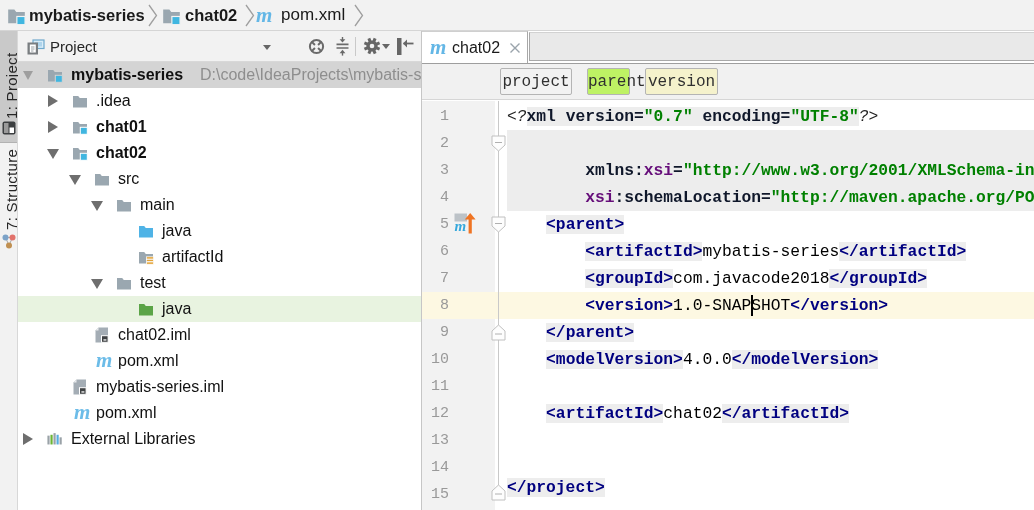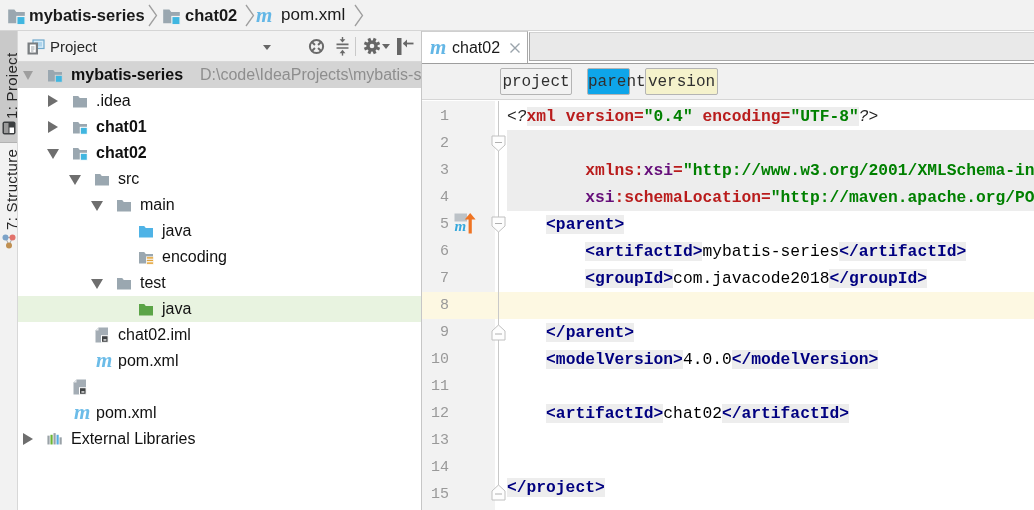--- a/index.html
+++ b/index.html
@@ -29,21 +29,21 @@
   #tabrow { position:absolute; left:0; top:0; width:612px; height:33px; background:#fff; border-bottom:1px solid #9e9e9e; }
   #tab1 { position:absolute; left:0; top:0; width:106px; height:32px; background:#fff; border-right:1px solid #a8a8a8; border-top:1px solid #cfcfcf; }
   #tabrest { position:absolute; left:107px; top:1px; width:505px; height:29px; background:#e9e9e9; border:1px solid #a8a8a8; border-right:none; border-top:1px solid #d2d2d2; }
   #bcrumb { position:absolute; left:0; top:33px; width:612px; height:36px; background:#f1f1f1; border-bottom:1px solid #d6d6d6; }
   .bc { position:absolute; top:4px; height:27px; line-height:26px; text-align:center; font-family:"Liberation Mono", monospace; font-size:16px; color:#303030; border:1px solid #b4b4b4; border-radius:2px; }
   #codearea { position:absolute; left:0; top:70px; width:612px; height:409px; background:#fff; }
   #gutter { position:absolute; left:0; top:0; width:73px; height:409px; background:#f2f2f2; }
   .ln { position:absolute; width:27px; text-align:right; height:27px; line-height:27px; font-family:"Liberation Mono", monospace; font-size:15px; color:#999; }
   .cl { position:absolute; left:85px; height:27px; line-height:27px; font-family:"Liberation Mono", monospace; font-size:16.3px; white-space:pre; color:#000; }
   .t { color:#000080; font-weight:bold; }
-  .a { color:#b91c1c; font-weight:bold; }
+  .a { color:#0f172a; font-weight:bold; }
   .pp { color:#660e7a; font-weight:bold; }
   .v { color:#008000; font-weight:bold; }
   .q { color:#222; font-style:italic; }
   .hl { background:#ededed; }
   .mvn { position:absolute; top:0; height:26px; line-height:25px; font-family:"Liberation Serif",serif; font-style:italic; font-weight:bold; font-size:21px; color:#6cbce8; }
 </style>
 </head>
 <body>
 <div class="abs" id="topbar">
   <svg class="abs" style="left:7px;top:6px" width="19" height="20" viewBox="0 0 16 16.8">
@@ -184,21 +184,21 @@
     </div>
     <div class="row" style="top:213px">
       <svg class="ic" style="left:120px" width="18" height="18" viewBox="0 0 16 16">
           <path d="M1 3h5.2l1.6 2H15v9.5H1z" fill="#9aa7b0"></path>
           <g fill="#e3a336" stroke="#fff" stroke-width="0.7">
             <rect x="8.5" y="7.8" width="7" height="2.2"></rect>
             <rect x="8.5" y="10.4" width="7" height="2.2"></rect>
             <rect x="8.5" y="13" width="7" height="2.2"></rect>
           </g>
         </svg>
-      <span class="lbl" style="left:144px">encoding</span>
+      <span class="lbl" style="left:144px">artifactId</span>
     </div>
     <div class="row" style="top:239px">
       <div class="arrow arD" style="left:73px"></div>
       <svg class="ic" style="left:98px" width="18" height="18" viewBox="0 0 16 16">
           <path d="M1 3h5.2l1.6 2H15v9.5H1z" fill="#9aa7b0"></path>
         </svg>
       <span class="lbl" style="left:122px">test</span>
     </div>
     <div class="row" style="top:265px;background:#e8f3e0">
       <svg class="ic" style="left:120px" width="18" height="18" viewBox="0 0 16 16">
@@ -219,20 +219,21 @@
       <span class="mvn" style="left:78px">m</span>
       <span class="lbl" style="left:100px">pom.xml</span>
     </div>
     <div class="row" style="top:343px">
       <svg class="ic" style="left:54px" width="18" height="18" viewBox="0 0 16 16">
           <path d="M4.5 0.5h9.5v15H1.5V3.5z" fill="#a4adb5"></path>
           <path d="M1.5 3.5L4.5 0.5v3z" fill="#e9ebed"></path>
           <rect x="7.5" y="8.7" width="6.6" height="6.6" fill="#3f4244" stroke="#fff" stroke-width="1"></rect>
           <rect x="9.4" y="12.2" width="3" height="1.5" fill="#e0e0e0"></rect>
         </svg>
+      <span class="lbl" style="left:78px">mybatis-series.iml</span>
     </div>
     <div class="row" style="top:369px">
       <span class="mvn" style="left:56px">m</span>
       <span class="lbl" style="left:78px">pom.xml</span>
     </div>
     <div class="row" style="top:395px">
       <div class="arrow arR" style="left:5px"></div>
       <svg class="ic" style="left:29px" width="20" height="17" viewBox="0 0 19 16">
           <g>
             <rect x="0.5" y="4" width="2.6" height="10.5" fill="#9aa2a8"></rect>
@@ -252,21 +253,21 @@
       <span class="abs" style="left:8px;top:0;height:31px;line-height:30px;font-family:'Liberation Serif',serif;font-style:italic;font-weight:bold;color:#64b7e6;font-size:21px">m</span>
       <span class="abs" style="left:30px;top:0;height:31px;line-height:31px;font-size:16px;color:#1a1a1a">chat02</span>
       <svg class="abs" style="left:87px;top:10px" width="12" height="12">
           <path d="M1.5 1.5l9 9M10.5 1.5l-9 9" stroke="#9aa4ab" stroke-width="1.4"></path>
         </svg>
     </div>
     <div id="tabrest"></div>
   </div>
   <div id="bcrumb">
     <div class="bc" style="left:78px;width:72px;background:#f2f2f2">project</div>
-    <div class="bc" style="left:165px;width:43px;background:#0ea5e9">parent</div>
+    <div class="bc" style="left:165px;width:43px;background:#bef264">parent</div>
     <div class="bc" style="left:223px;width:73px;background:#f5f2cc">version</div>
   </div>
   <div id="codearea">
     <div id="gutter"></div>
     <div class="abs" style="left:0;top:191px;width:612px;height:27px;background:#fdf8e2"></div>
     <div class="abs" style="left:85px;top:29px;width:527px;height:81px;background:#ededed"></div>
     <div class="abs" style="left:76px;top:0px;width:1px;height:392px;background:#c9c9c9"></div>
     <div class="ln" style="top:2px">1</div>
     <div class="ln" style="top:29px">2</div>
     <div class="ln" style="top:56px">3</div>
@@ -297,24 +298,25 @@
         <path d="M4 7.5h7" stroke="#b0b0b0"></path>
       </svg>
     <svg class="abs" style="left:69px;top:223px" width="15" height="17">
         <path d="M7.5 1L14 7v9H1V7z" fill="#fdfdfd" stroke="#c0c0c0"></path>
         <path d="M4 10h7" stroke="#b0b0b0"></path>
       </svg>
     <svg class="abs" style="left:69px;top:383px" width="15" height="17">
         <path d="M7.5 1L14 7v9H1V7z" fill="#fdfdfd" stroke="#c0c0c0"></path>
         <path d="M4 10h7" stroke="#b0b0b0"></path>
       </svg>
-    <div class="cl" style="top:2px"><span class="q">&lt;?</span><span class="hl"><span class="a">xml</span> <span class="a">version=</span><span class="v">″0.4″</span> <span class="a">encoding=</span><span class="v">″UTF-8″</span></span><span class="q">?&gt;</span></div>
+    <div class="cl" style="top:2px"><span class="q">&lt;?</span><span class="hl"><span class="a">xml</span> <span class="a">version=</span><span class="v">″0.7″</span> <span class="a">encoding=</span><span class="v">″UTF-8″</span></span><span class="q">?&gt;</span></div>
     <div class="cl" style="top:56px">        <span class="a">xmlns:</span><span class="pp">xsi</span><span class="a">=</span><span class="v">″http://www.w3.org/2001/XMLSchema-instance″</span></div>
     <div class="cl" style="top:83px">        <span class="pp">xsi</span><span class="a">:schemaLocation=</span><span class="v">″http://maven.apache.org/POM/4.0.0 http://maven.apache.org/xsd/maven-4.0.0.xsd″</span></div>
     <div class="cl" style="top:137px">        <span class="t hl">&lt;artifactId&gt;</span>mybatis-series<span class="t hl">&lt;/artifactId&gt;</span></div>
     <div class="cl" style="top:110px">    <span class="t hl">&lt;parent&gt;</span></div>
     <div class="cl" style="top:164px">        <span class="t hl">&lt;groupId&gt;</span>com.javacode2018<span class="t hl">&lt;/groupId&gt;</span></div>
+    <div class="cl" style="top:191px">        <span class="t">&lt;version&gt;</span>1.0-SNAPSHOT<span class="t">&lt;/version&gt;</span><span style="position:absolute;left:244px;top:3px;width:2px;height:21px;background:#000"></span></div>
     <div class="cl" style="top:218px">    <span class="t hl">&lt;/parent&gt;</span></div>
     <div class="cl" style="top:245px">    <span class="t hl">&lt;modelVersion&gt;</span>4.0.0<span class="t hl">&lt;/modelVersion&gt;</span></div>
     <div class="cl" style="top:299px">    <span class="t hl">&lt;artifactId&gt;</span>chat02<span class="t hl">&lt;/artifactId&gt;</span></div>
     <div class="cl" style="top:373px"><span class="t hl">&lt;/project&gt;</span></div>
   </div>
 </div>
 
 </body></html>

